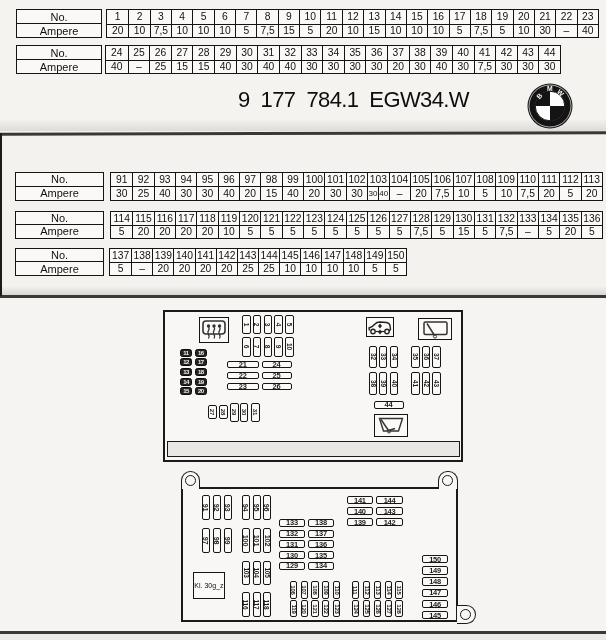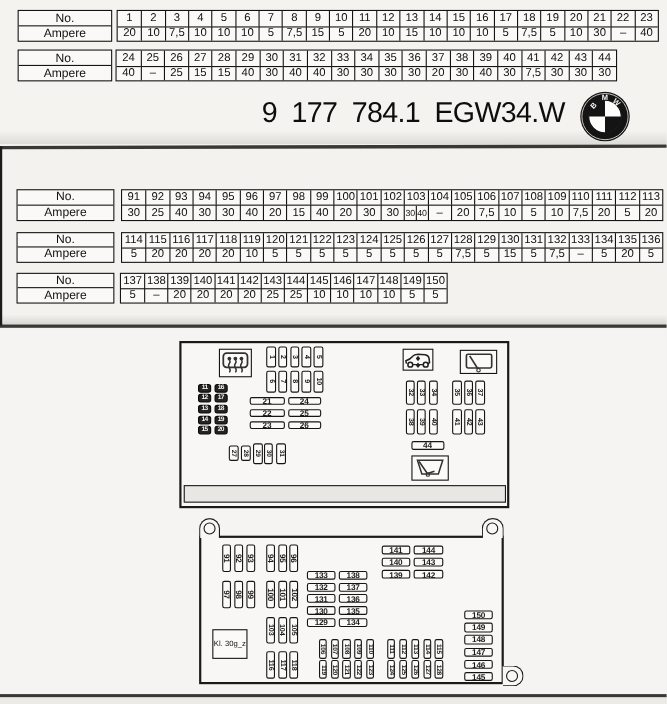--- a/index.html
+++ b/index.html
@@ -273,21 +273,21 @@
       <div class="tc tca">25</div>
       <div class="tc tca">25</div>
       <div class="tc tca">10</div>
       <div class="tc tca">10</div>
       <div class="tc tca">10</div>
       <div class="tc tca">10</div>
       <div class="tc tca">5</div>
       <div class="tc tca">5</div>
     </div>
 
-<div style="position:absolute;left:238px;top:87px;width:250px;height:24px;font-size:26px;letter-spacing:-0.62px;color:#0d0d0d;white-space:nowrap">9&nbsp; 177&nbsp; 784.1&nbsp; EGW34.W</div>
+<div style="position:absolute;left:238px;top:87px;width:250px;height:24px;font-size:22px;letter-spacing:-0.62px;color:#0d0d0d;white-space:nowrap">9&nbsp; 177&nbsp; 784.1&nbsp; EGW34.W</div>
 
 <svg style="position:absolute;left:527px;top:83px;z-index:5" width="46" height="46" viewBox="0 0 46 46">
 <circle cx="23" cy="23" r="22.5" fill="#141414"></circle>
 <circle cx="23" cy="23" r="21" fill="none" stroke="#d8d6d2" stroke-width="0.8"></circle>
 <circle cx="23" cy="23" r="14.8" fill="#fdfdfc"></circle>
 <path d="M23 8.2 A14.8 14.8 0 0 0 8.2 23 L23 23 Z" fill="#141414"></path>
 <path d="M23 37.8 A14.8 14.8 0 0 0 37.8 23 L23 23 Z" fill="#141414"></path>
 <circle cx="23" cy="23" r="14.8" fill="none" stroke="#141414" stroke-width="1"></circle>
 <text x="10.2" y="15.8" fill="#f5f5f5" font-size="6.8" font-weight="bold" font-family="Liberation Sans" transform="rotate(-47 12 13.5)">B</text>
 <text x="20" y="7.8" fill="#f5f5f5" font-size="6.8" font-weight="bold" font-family="Liberation Sans">M</text>

